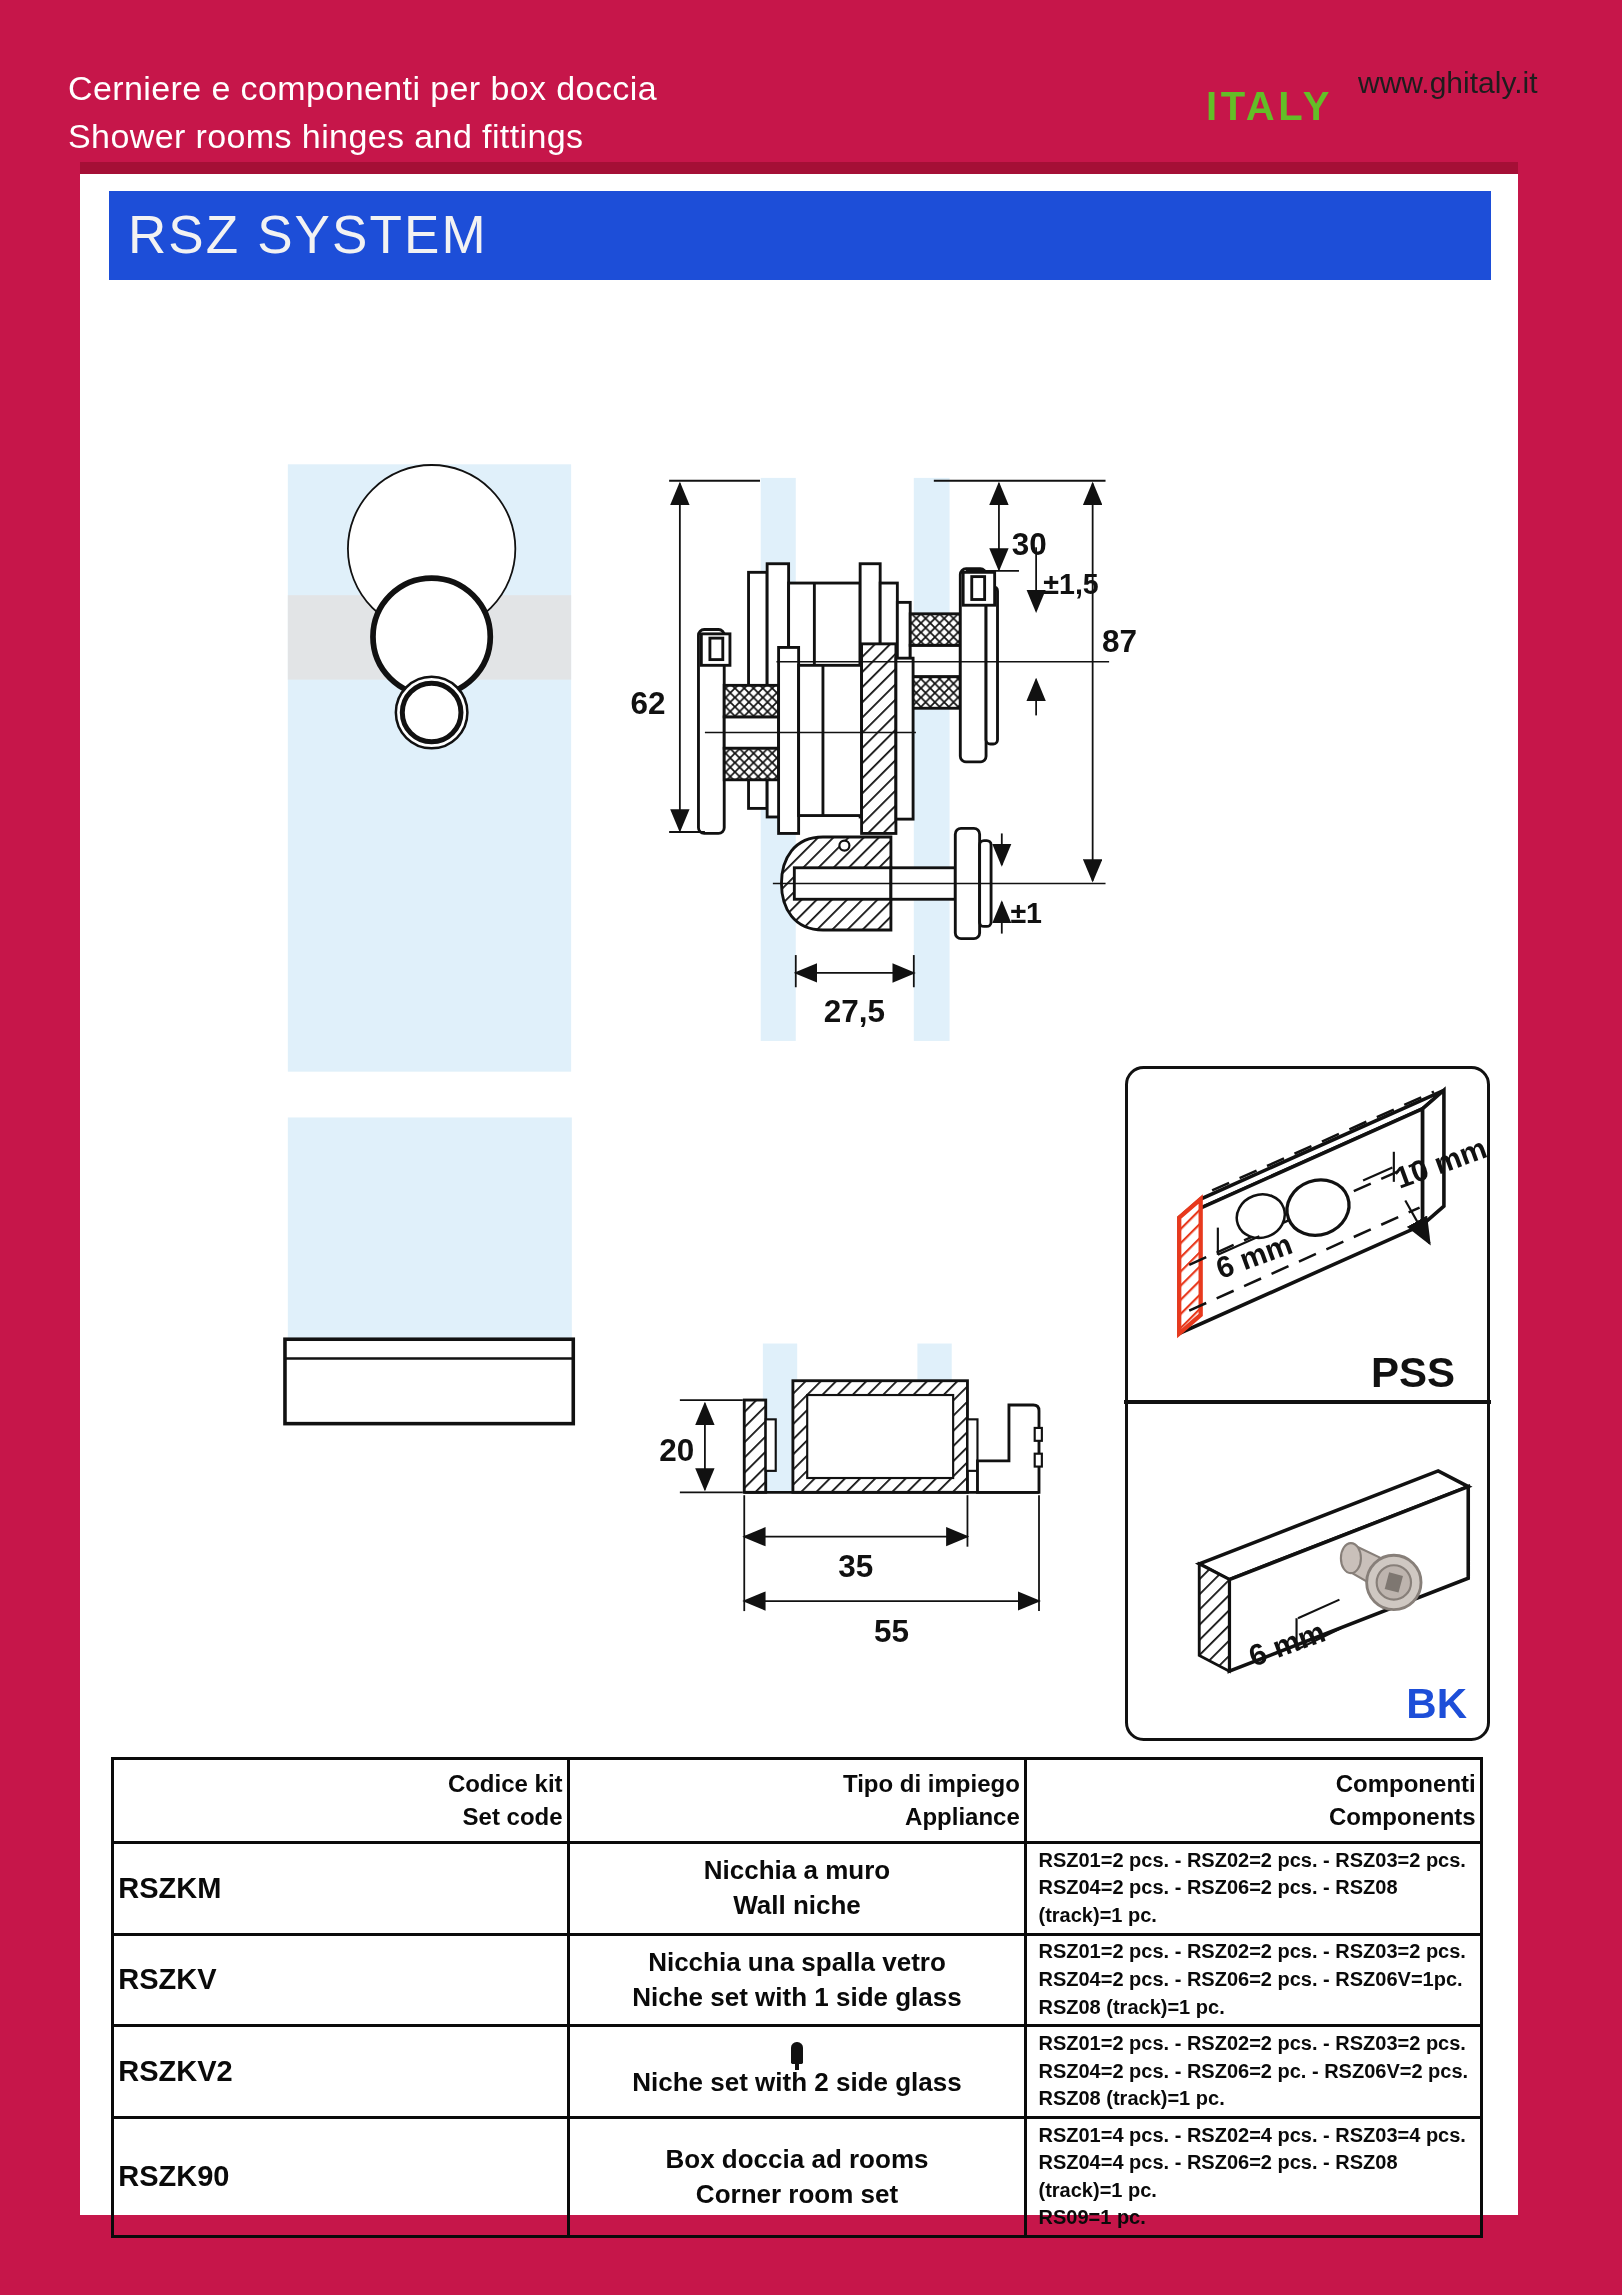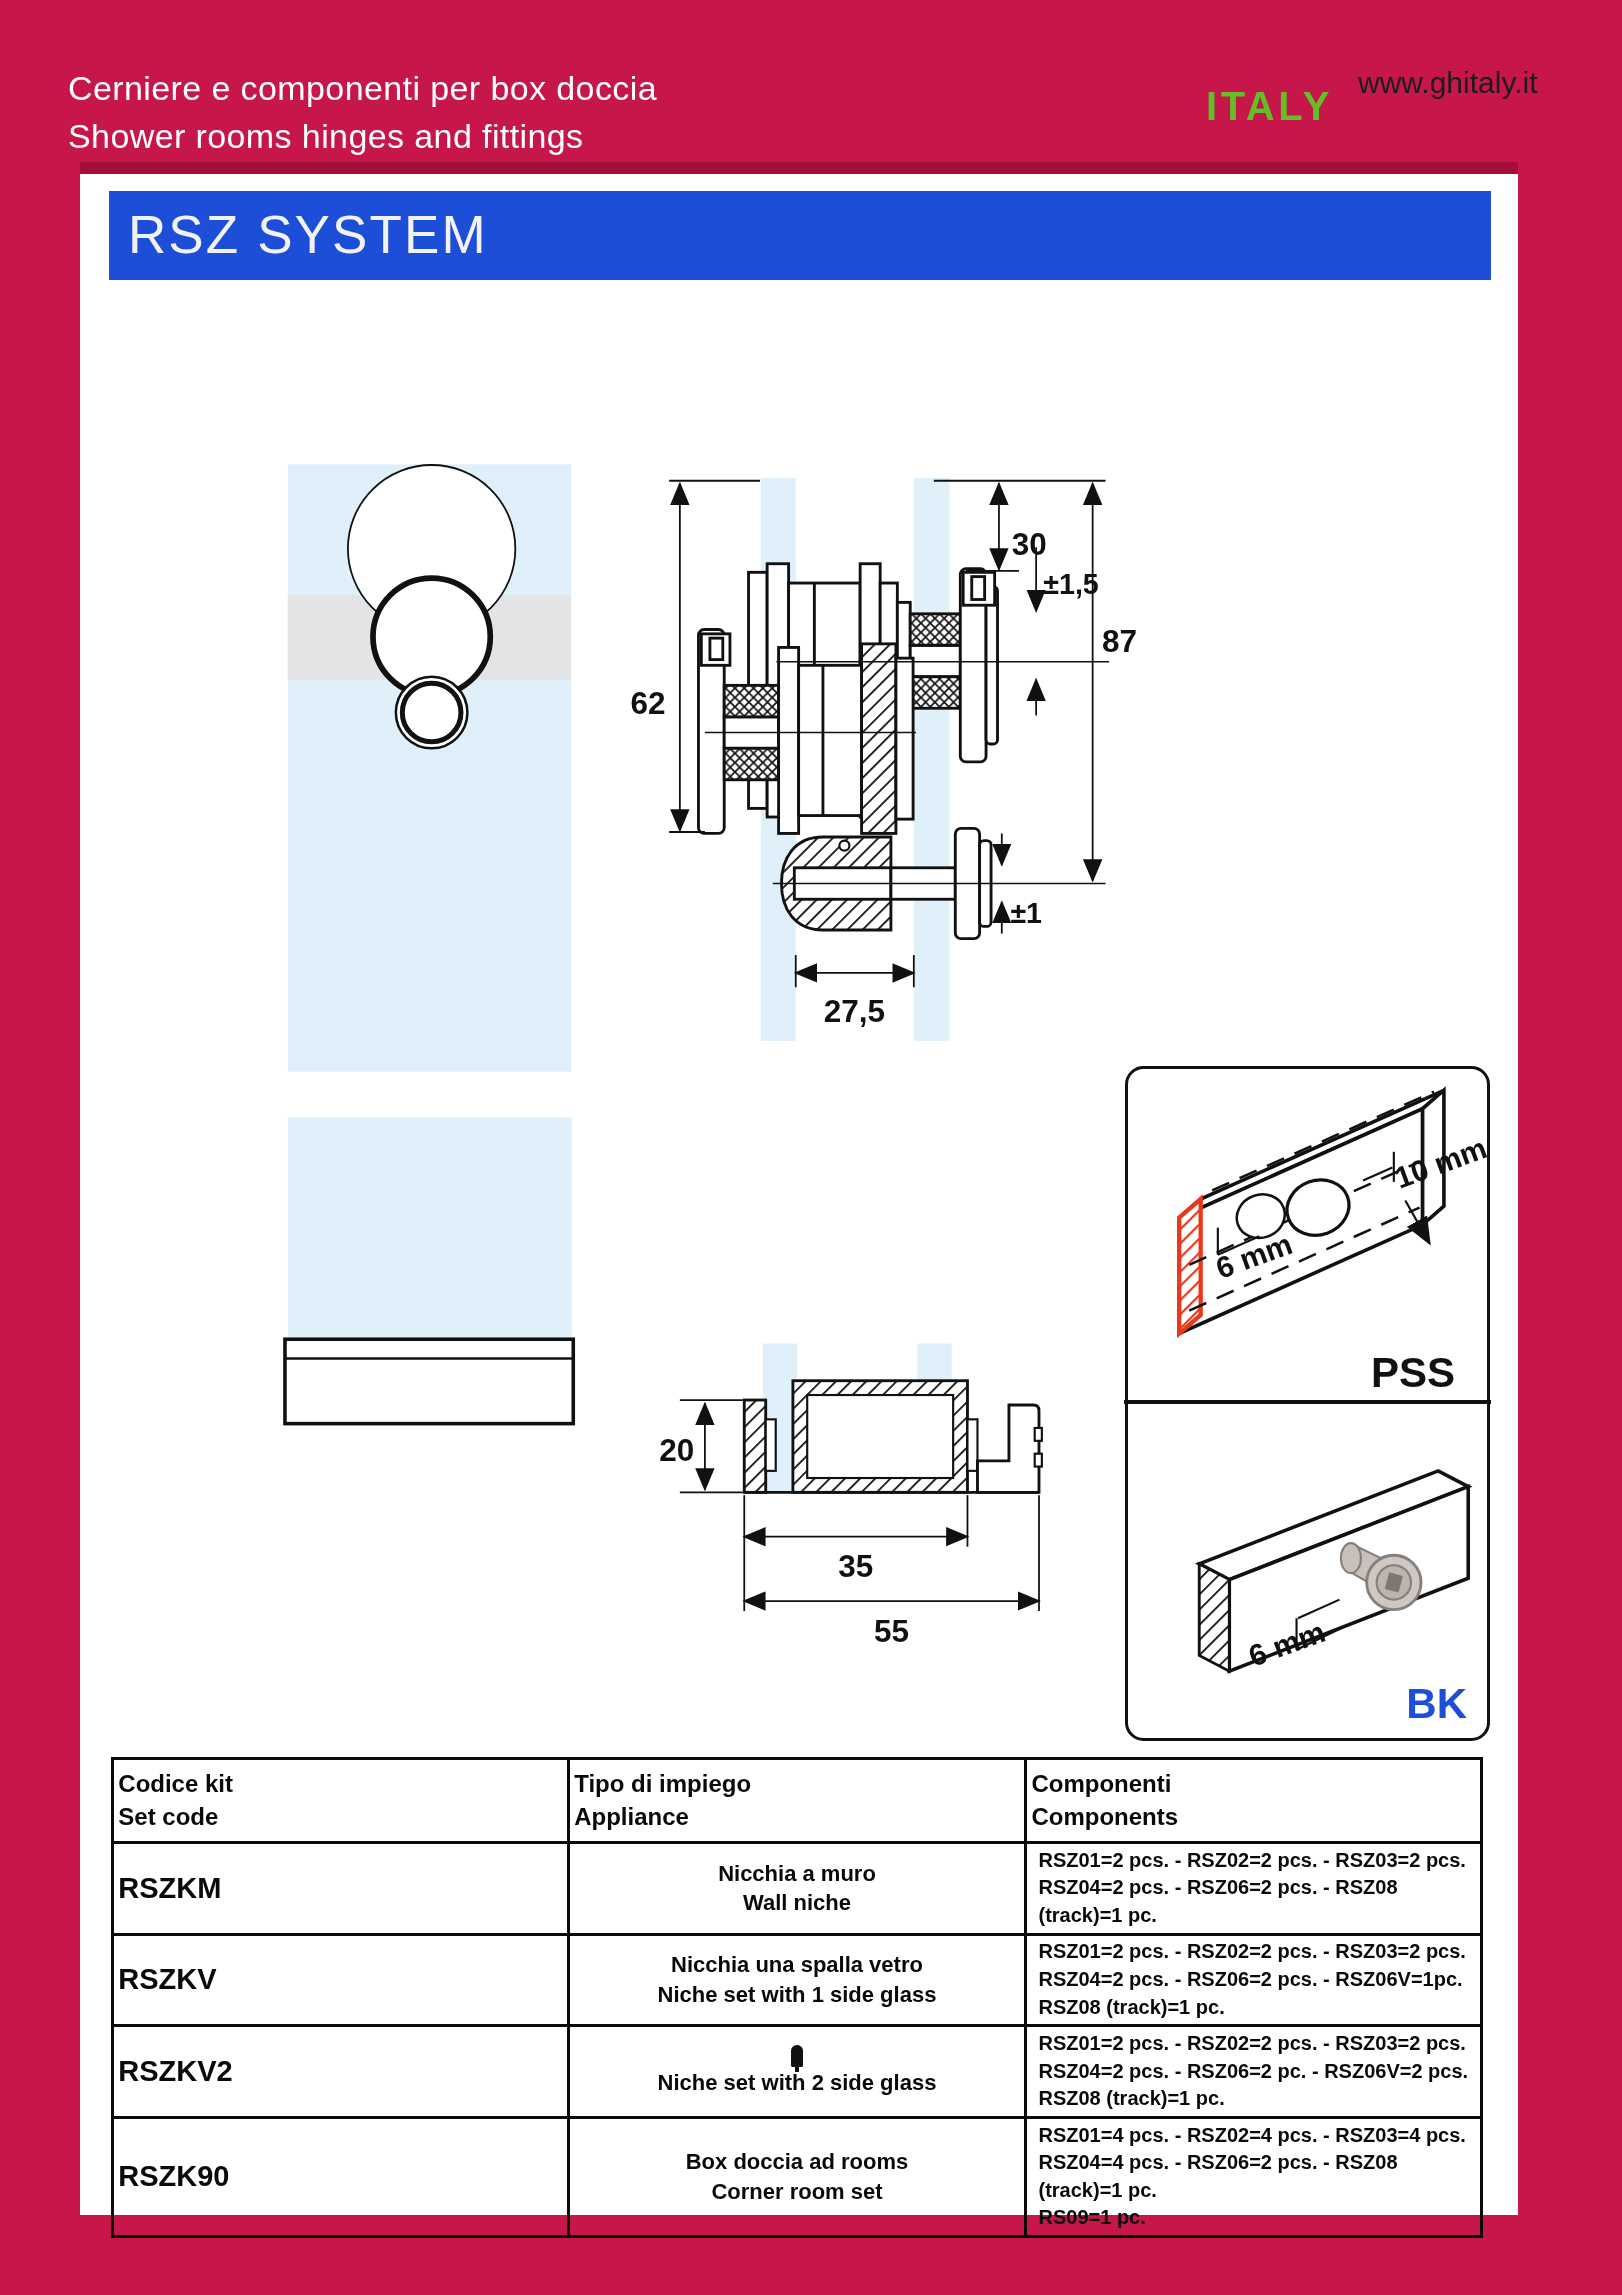--- a/index.html
+++ b/index.html
@@ -33,23 +33,23 @@
   svg.art{position:absolute;left:0;top:0;width:1623px;height:2295px;}
   .dimtxt{font:700 44px "Liberation Sans",sans-serif;fill:#111;}
   .isotxt{font:700 42px "Liberation Sans",sans-serif;fill:#111;}
 
   
   .kit-table{position:absolute;left:111px;top:1757px;width:1372px;border-collapse:collapse;
              table-layout:fixed;color:#0a0a0a;}
   .kit-table th,.kit-table td{border:3.6px solid #0a0a0a;vertical-align:middle;padding:2.9px 4.3px;box-sizing:border-box;}
   .kit-table thead tr{height:84px;}
   .kit-table tbody tr{height:83px;}
-  .kit-table th{font-size:24px;font-weight:700;line-height:1.35;text-align:left;margin-top:23px;}
+  .kit-table th{font-size:24px;font-weight:700;line-height:1.35;text-align:right;margin-top:23px;}
   td.code{font-size:29px;font-weight:700;}
-  td.use{font-size:22px;font-weight:600;text-align:center;line-height:1.35;margin-top:22px;}
+  td.use{font-size:26px;font-weight:600;text-align:center;line-height:1.35;margin-top:22px;}
   td.comp{font-size:20px;font-weight:700;text-align:left;padding-left:11.4px;line-height:1.38;}
   .glyph{width:11.4px;height:21.5px;background:#111;border-radius:5.7px 5.7px 1.4px 1.4px;margin:0 auto 1.4px;position:relative;}
   .glyph::after{content:"";position:absolute;left:3.6px;bottom:-5.7px;width:4.3px;height:5.7px;background:#111;}
 </style>
 </head>
 <body>
 
 <div class="page">
 
   <div class="hdr-title">

